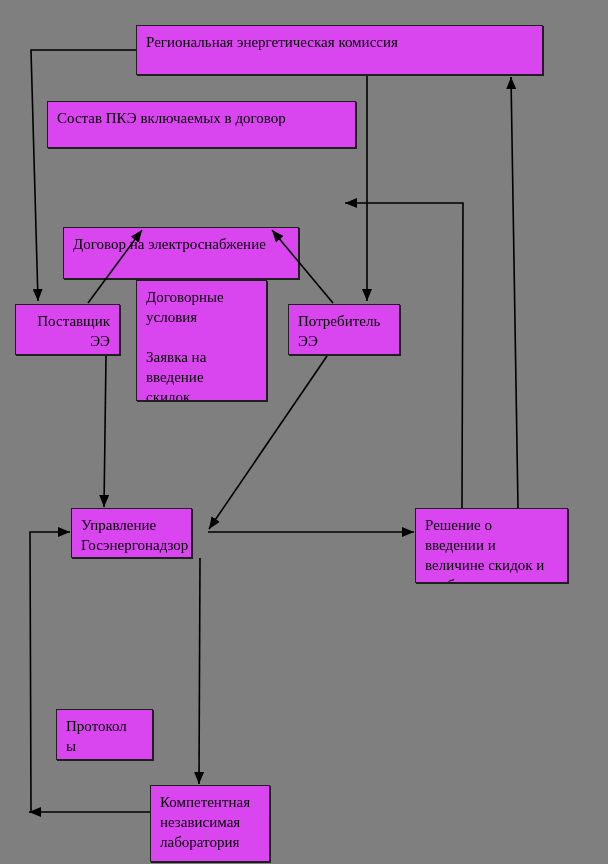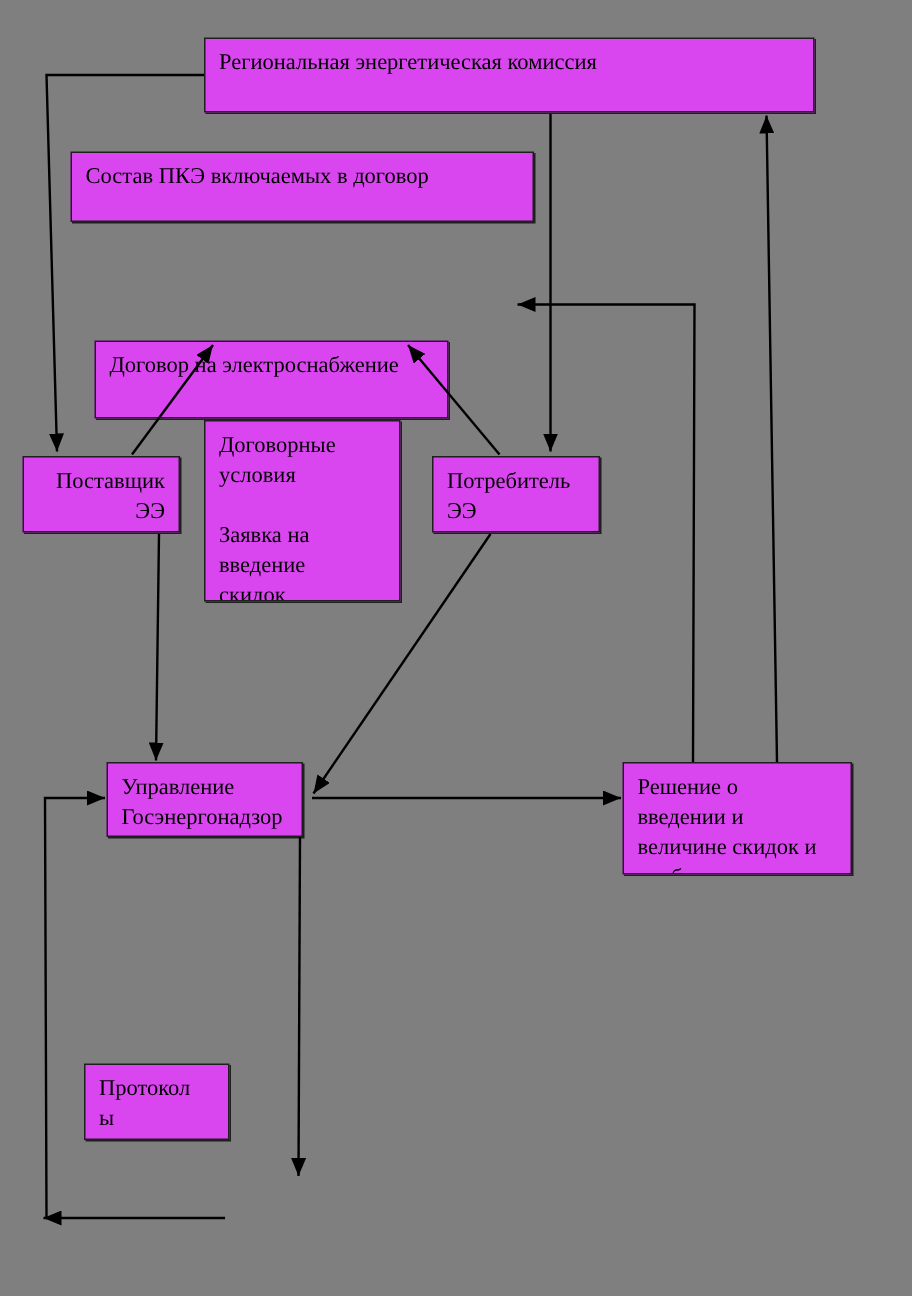--- a/index.html
+++ b/index.html
@@ -53,28 +53,31 @@
 ЭЭ</div>
     <div class="diagram-box" style="left: 136px; top: 280px; width: 131px; height: 121px;">Договорные
 условия
 
 Заявка на
 введение
 скидок
 (надбавок)</div>
     <div class="diagram-box" style="left: 288px; top: 304px; width: 112px; height: 51px; font-family: Liberation Serif, serif;">Потребитель
 ЭЭ</div>
-    <div class="diagram-box" style="left: 71px; top: 508px; width: 131px; height: 50px;">Управление
+    <div class="diagram-box" style="left: 71px; top: 508px; width: 121px; height: 50px;">Управление
 Госэнергонадзор</div>
     <div class="diagram-box" style="left: 415px; top: 508px; width: 153px; height: 75px;">Решение о
 введении и
 величине скидок и
 надбавок</div>
     <div class="diagram-box" style="left: 56px; top: 709px; width: 97px; height: 51px;">Протокол
 ы</div>
+    <div class="diagram-box" style="left: 150px; top: 785px; width: 120px; height: 77px;">Компетентная
+независимая
+лаборатория</div>
     <svg id="connector-layer" viewBox="0 0 608 864">
       <defs>
         <marker id="arrow-head" markerUnits="userSpaceOnUse" markerWidth="13" markerHeight="10" refX="12" refY="5" orient="auto">
           <path d="M0,0 L12,5 L0,10 Z" fill="#000000"></path>
         </marker>
       </defs>
       <polyline points="136,50 31,50 38,301" marker-end="url(#arrow-head)" stroke="#000000"></polyline>
       <polyline points="367,76 367,301" marker-end="url(#arrow-head)" stroke="#000000"></polyline>
       <polyline points="518,508 511,77" marker-end="url(#arrow-head)" stroke="#000000"></polyline>
       <polyline points="462,508 463,203 345,203" marker-end="url(#arrow-head)" stroke="#000000"></polyline>

